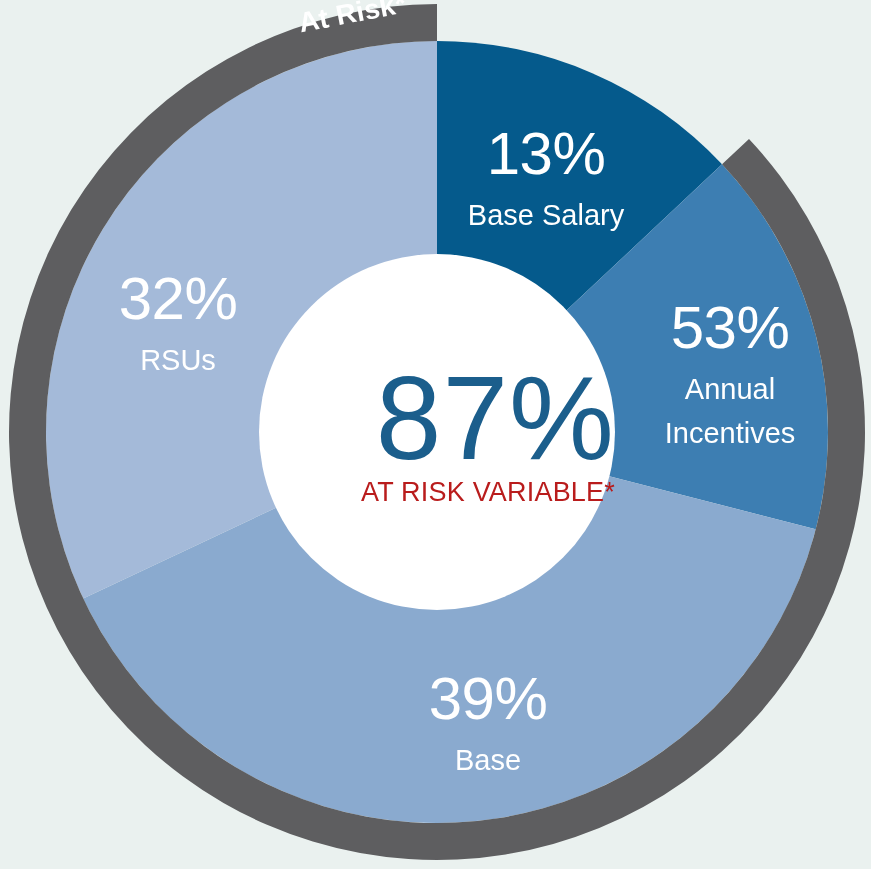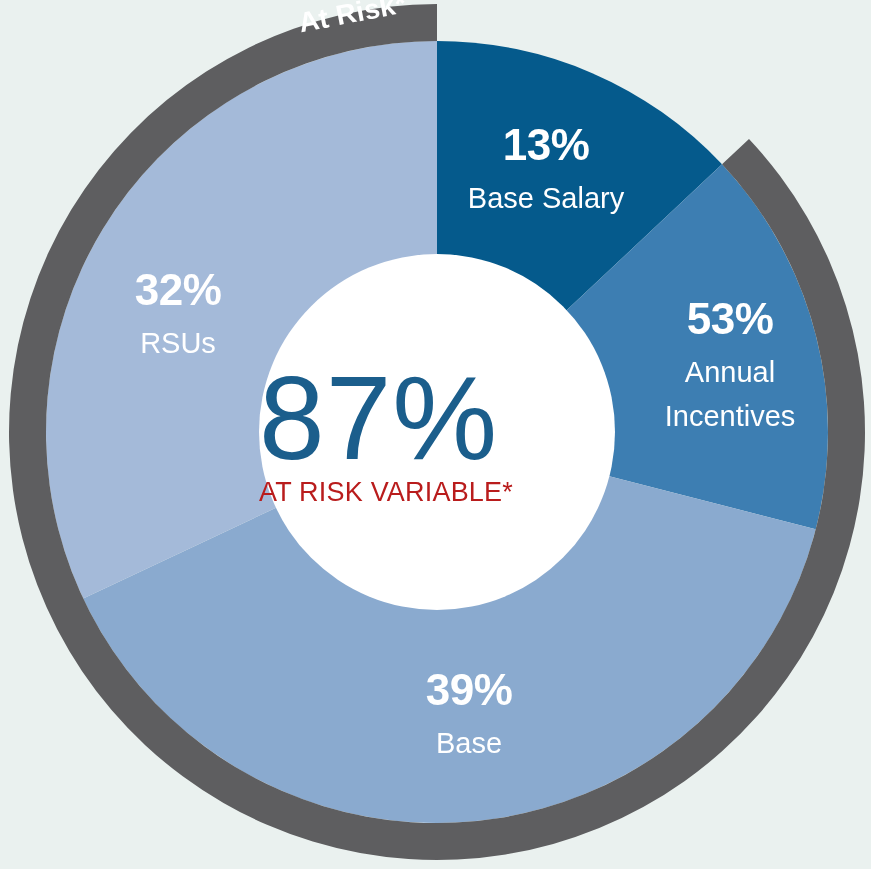--- a/index.html
+++ b/index.html
@@ -28,48 +28,48 @@
   }
   .seg-label {
     position: absolute;
     text-align: center;
     color: #ffffff;
     line-height: 1.06;
     pointer-events: none;
     white-space: nowrap;
   }
   .seg-pct {
-    font-size: 44px;
-    font-weight: bold;
+    font-size: 60px;
+    font-weight: normal;
     letter-spacing: -0.5px;
     display: block;
   }
   .seg-name {
     font-size: 29px;
     font-weight: normal;
     display: block;
     margin-top: 14px;
   }
 
   
   #label-base     { left: 406px; top: 122px; width: 280px; }
   #label-annual   { left: 600px; top: 296px; width: 260px; }
-  #label-psus     { left: 329px; top: 667px; width: 280px; }
+  #label-psus     { left: 348px; top: 667px; width: 280px; }
   #label-rsus     { left: 38px;  top: 267px; width: 280px; }
 
   
   #center-text {
     position: absolute;
     left: 259px;
     top: 254px;
     width: 356px;
     height: 356px;
     display: flex;
     flex-direction: column;
-    align-items: flex-start;
+    align-items: flex-end;
     justify-content: center;
     pointer-events: none;
   }
   #center-pct {
     font-size: 118px;
     font-weight: normal;
     color: #1b5e8c;
     letter-spacing: 1px;
     line-height: 1;
     margin-bottom: 2px;

